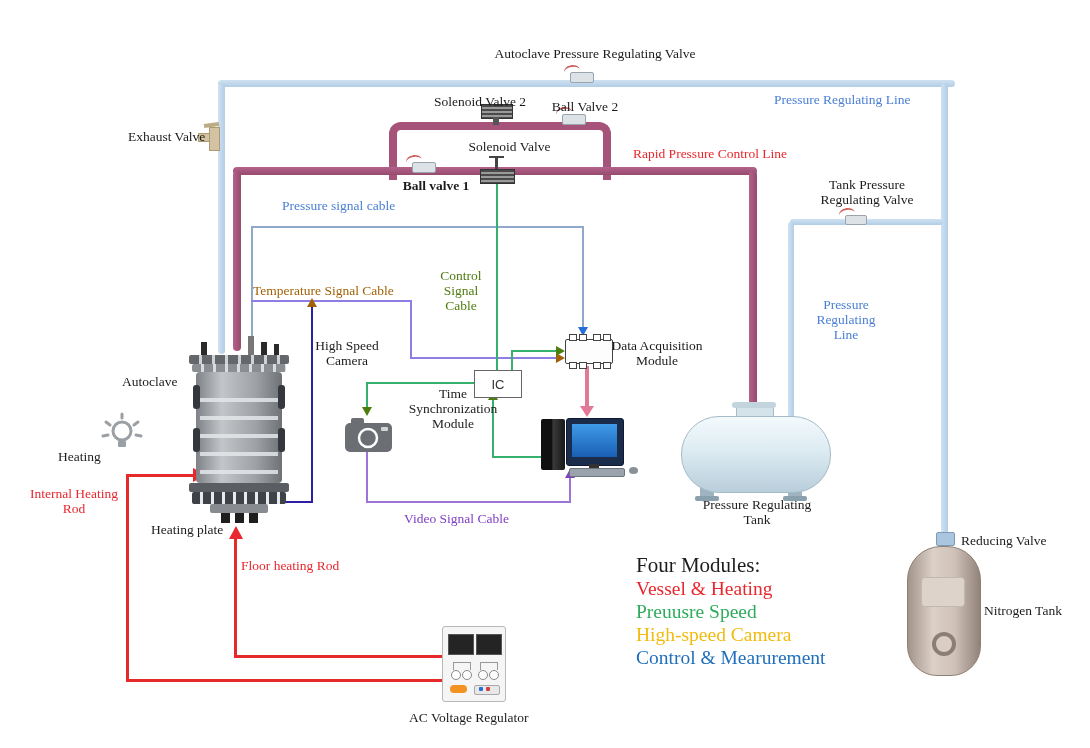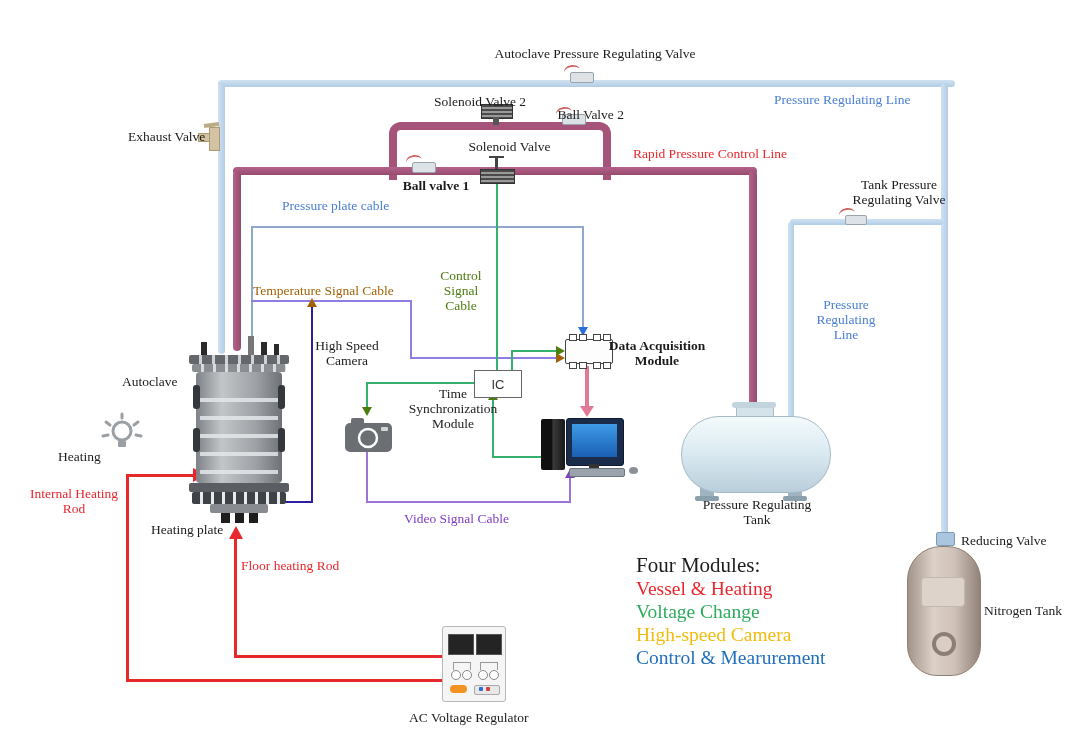--- a/index.html
+++ b/index.html
@@ -192,44 +192,44 @@
   <div class="wire" style="left:462px;top:670px;width:8px;height:8px;background:#fff;border:1px solid #888;border-radius:50%;"></div>
   <div class="wire" style="left:478px;top:670px;width:8px;height:8px;background:#fff;border:1px solid #888;border-radius:50%;"></div>
   <div class="wire" style="left:489px;top:670px;width:8px;height:8px;background:#fff;border:1px solid #888;border-radius:50%;"></div>
   <div class="wire" style="left:450px;top:685px;width:17px;height:8px;background:#f29222;border-radius:4px;"></div>
   <div class="wire" style="left:474px;top:685px;width:24px;height:8px;background:#e8e8e8;border:1px solid #aaa;border-radius:2px;"></div>
   <div class="wire" style="left:479px;top:687px;width:4px;height:4px;background:#2a6fd8;border-radius:1px;"></div>
   <div class="wire" style="left:486px;top:687px;width:4px;height:4px;background:#d04040;border-radius:1px;"></div>
 
   <div class="lbl lbl-c" style="left:470px;top:46px;width:250px;">Autoclave Pressure Regulating Valve</div>
   <div class="lbl lbl-c" style="left:425px;top:94px;width:110px;">Solenoid Valve 2</div>
-  <div class="lbl lbl-c" style="left:546px;top:107px;width:78px;text-align:right;">Ball Valve 2</div>
+  <div class="lbl lbl-c" style="left:546px;top:99px;width:78px;">Ball Valve 2</div>
   <div class="lbl lbl-c" style="left:452px;top:139px;width:115px;">Solenoid Valve</div>
   <div class="lbl lbl-c" style="left:392px;top:178px;width:88px;font-weight:bold;">Ball valve 1</div>
   <div class="lbl c-red" style="left:633px;top:146px;">Rapid Pressure Control Line</div>
   <div class="lbl c-blue" style="left:774px;top:92px;">Pressure Regulating Line</div>
   <div class="lbl" style="left:112px;top:129px;margin-left:16px;">Exhaust Valve</div>
-  <div class="lbl lbl-c" style="left:816px;top:177px;width:102px;margin-left:32px;">Tank Pressure Regulating Valve</div>
-  <div class="lbl c-blue" style="left:282px;top:198px;">Pressure plate cable</div>
+  <div class="lbl lbl-c" style="left:816px;top:177px;width:102px;">Tank Pressure Regulating Valve</div>
+  <div class="lbl c-blue" style="left:282px;top:198px;">Pressure signal cable</div>
   <div class="lbl c-violet" style="left:253px;top:283px;">Temperature Signal Cable</div>
   <div class="lbl lbl-c c-green" style="left:430px;top:268px;width:62px;">Control Signal Cable</div>
   <div class="lbl lbl-c" style="left:305px;top:338px;width:84px;">High Speed Camera</div>
-  <div class="lbl lbl-c" style="left:604px;top:338px;width:106px;font-weight:bold;">Data Acquisition Module</div>
+  <div class="lbl lbl-c" style="left:604px;top:338px;width:106px;">Data Acquisition Module</div>
   <div class="lbl lbl-c" style="left:397px;top:386px;width:112px;">Time Synchronization Module</div>
   <div class="lbl lbl-c c-blue" style="left:806px;top:297px;width:80px;">Pressure Regulating Line</div>
   <div class="lbl" style="left:122px;top:374px;">Autoclave</div>
   <div class="lbl" style="left:58px;top:449px;">Heating</div>
   <div class="lbl lbl-c c-red" style="left:24px;top:486px;width:100px;">Internal Heating Rod</div>
   <div class="lbl" style="left:151px;top:522px;">Heating plate</div>
   <div class="lbl c-red" style="left:241px;top:558px;">Floor heating Rod</div>
   <div class="lbl c-purple" style="left:404px;top:511px;">Video Signal Cable</div>
   <div class="lbl lbl-c" style="left:695px;top:497px;width:124px;">Pressure Regulating Tank</div>
   <div class="lbl" style="left:961px;top:533px;">Reducing Valve</div>
   <div class="lbl" style="left:984px;top:603px;">Nitrogen Tank</div>
   <div class="lbl" style="left:409px;top:710px;">AC Voltage Regulator</div>
 
   <div class="legend-line" style="top:553px;font-size:21px;color:#1c1c1c;">Four Modules:</div>
   <div class="legend-line" style="top:578px;color:#e8282e;">Vessel &amp; Heating</div>
-  <div class="legend-line" style="top:601px;color:#2eac5c;">Voltage Change</div>
+  <div class="legend-line" style="top:601px;color:#2eac5c;">Preuusre Speed</div>
   <div class="legend-line" style="top:647px;color:#1f6fbe;">Control &amp; Mearurement</div>
   <div class="legend-line" style="top:624px;color:#f2bb0e;">High-speed Camera</div>
 
 </div>
 
 </body></html>

